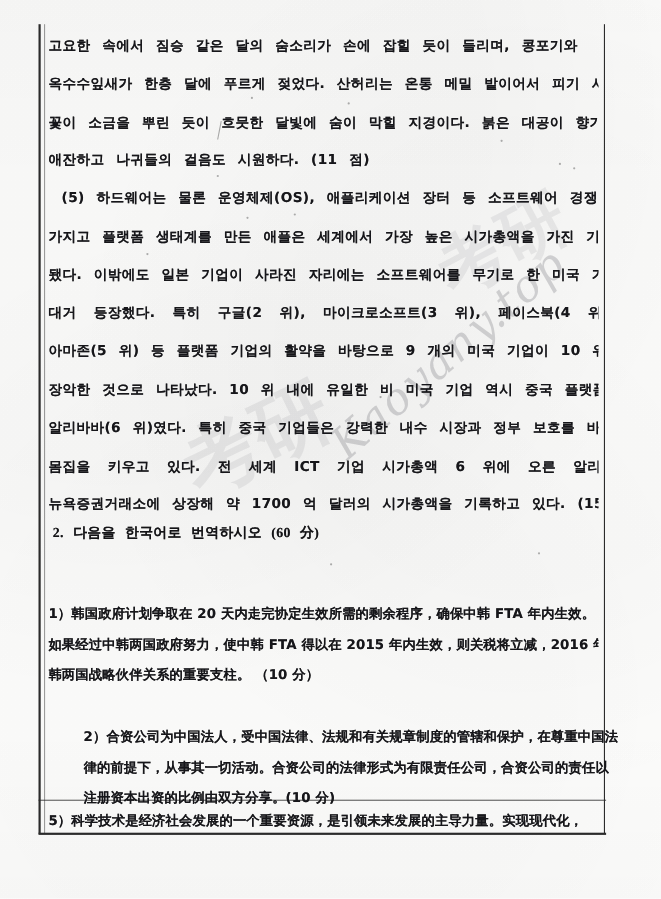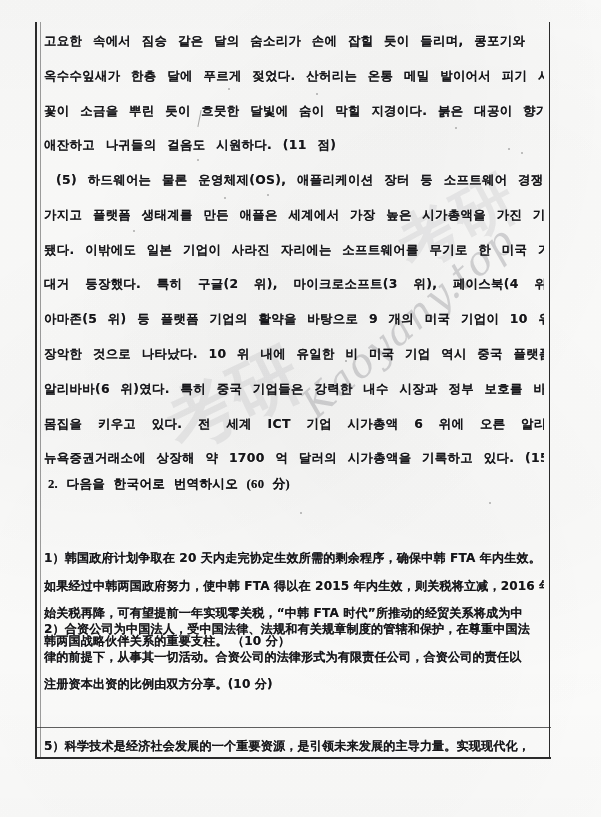--- a/index.html
+++ b/index.html
@@ -244,25 +244,24 @@
       <div class="ko-line spaced">뉴욕증권거래소에 상장해 약 1700 억 달러의 시가총액을 기록하고 있다. (15 점)</div>
     </div>
 
     <div class="para clip-right" style="top:469px; left:48px;">
       <div class="prompt-head">2. 다음을 한국어로 번역하시오  (60 分)</div>
     </div>
 
     <div class="para clip-right" style="top:513px;margin-top:32px;">
       <div class="zh-line">1）韩国政府计划争取在 20 天内走完协定生效所需的剩余程序，确保中韩 FTA 年内生效。</div>
       <div class="zh-line">如果经过中韩两国政府努力，使中韩 FTA 得以在 2015 年内生效，则关税将立减，2016 年伊</div>
-      <div class="zh-line">始关税再降，可有望提前一年实现零关税，“中韩 FTA 时代”所推动的经贸关系将成为中</div>
       <div class="zh-line">韩两国战略伙伴关系的重要支柱。 （10 分）</div>
     </div>
 
-    <div class="para clip-right" style="top:616px;">
+    <div class="para clip-right" style="top:657px;margin-left:32px;">
       <div class="zh-line">2）合资公司为中国法人，受中国法律、法规和有关规章制度的管辖和保护，在尊重中国法</div>
       <div class="zh-line">律的前提下，从事其一切活动。合资公司的法律形式为有限责任公司，合资公司的责任以</div>
       <div class="zh-line">注册资本出资的比例由双方分享。(10 分)</div>
     </div>
 
     <div class="para clip-right" style="top:733px;">
       <div class="zh-line">5）科学技术是经济社会发展的一个重要资源，是引领未来发展的主导力量。实现现代化，</div>
     </div>
 
   </div>

